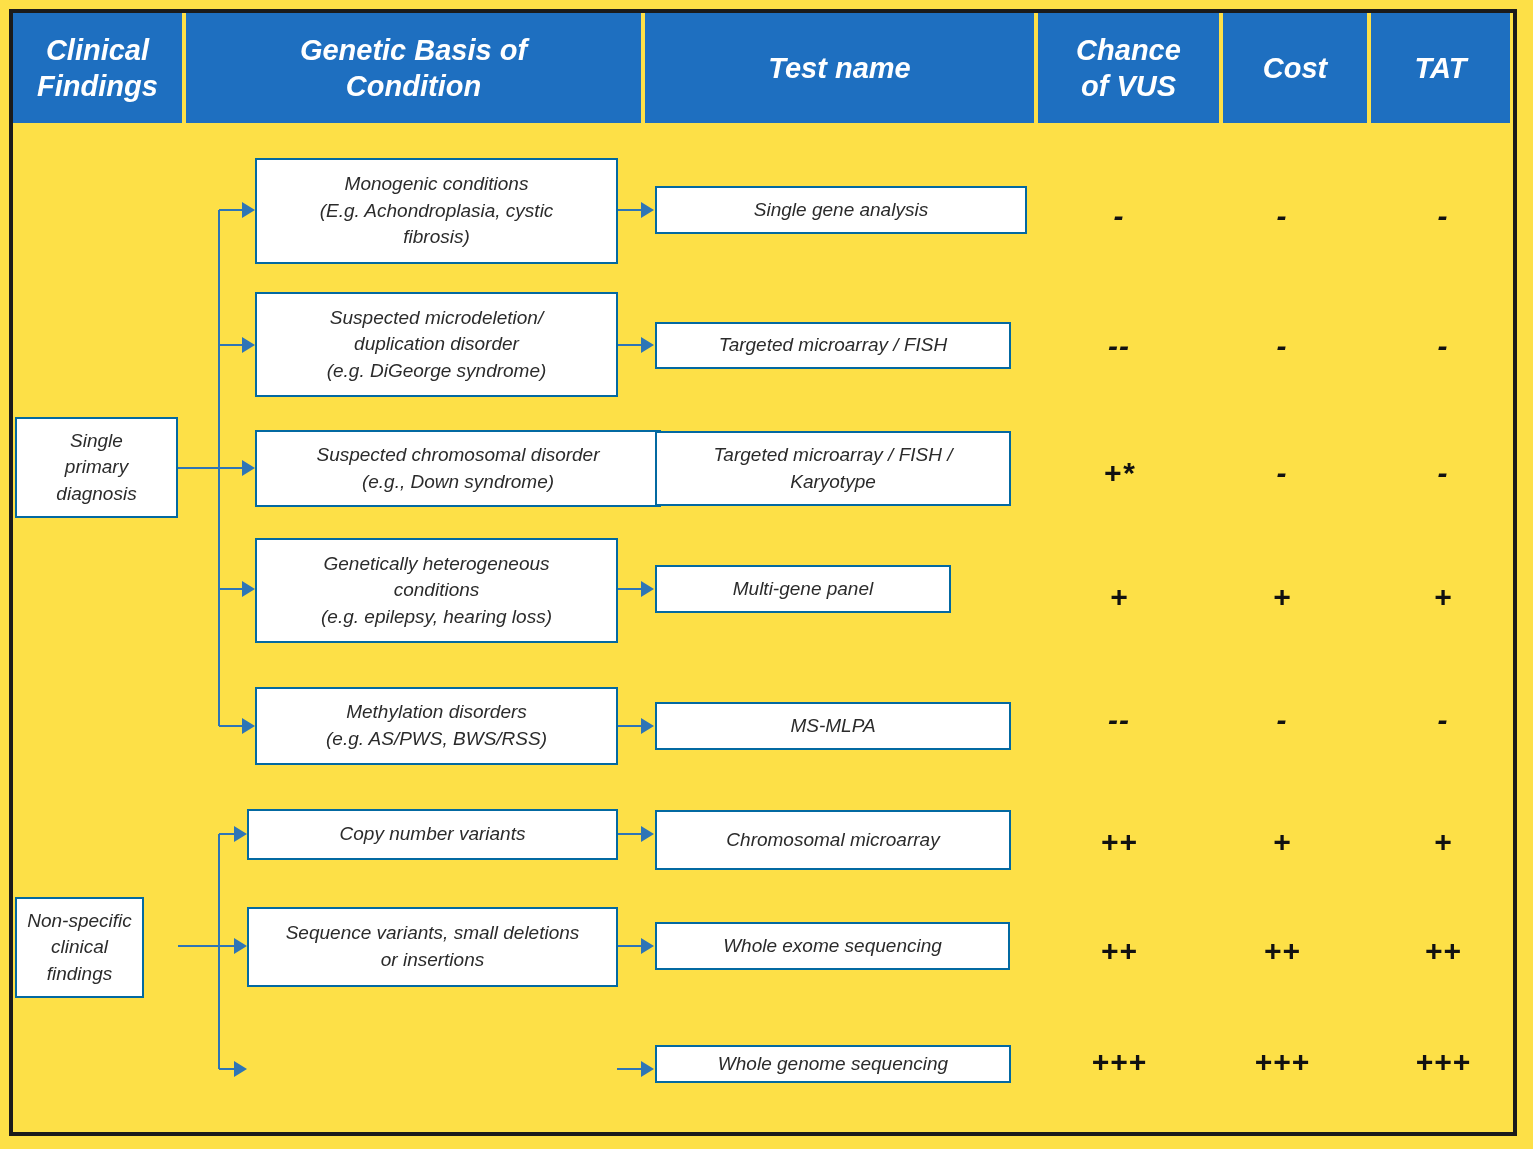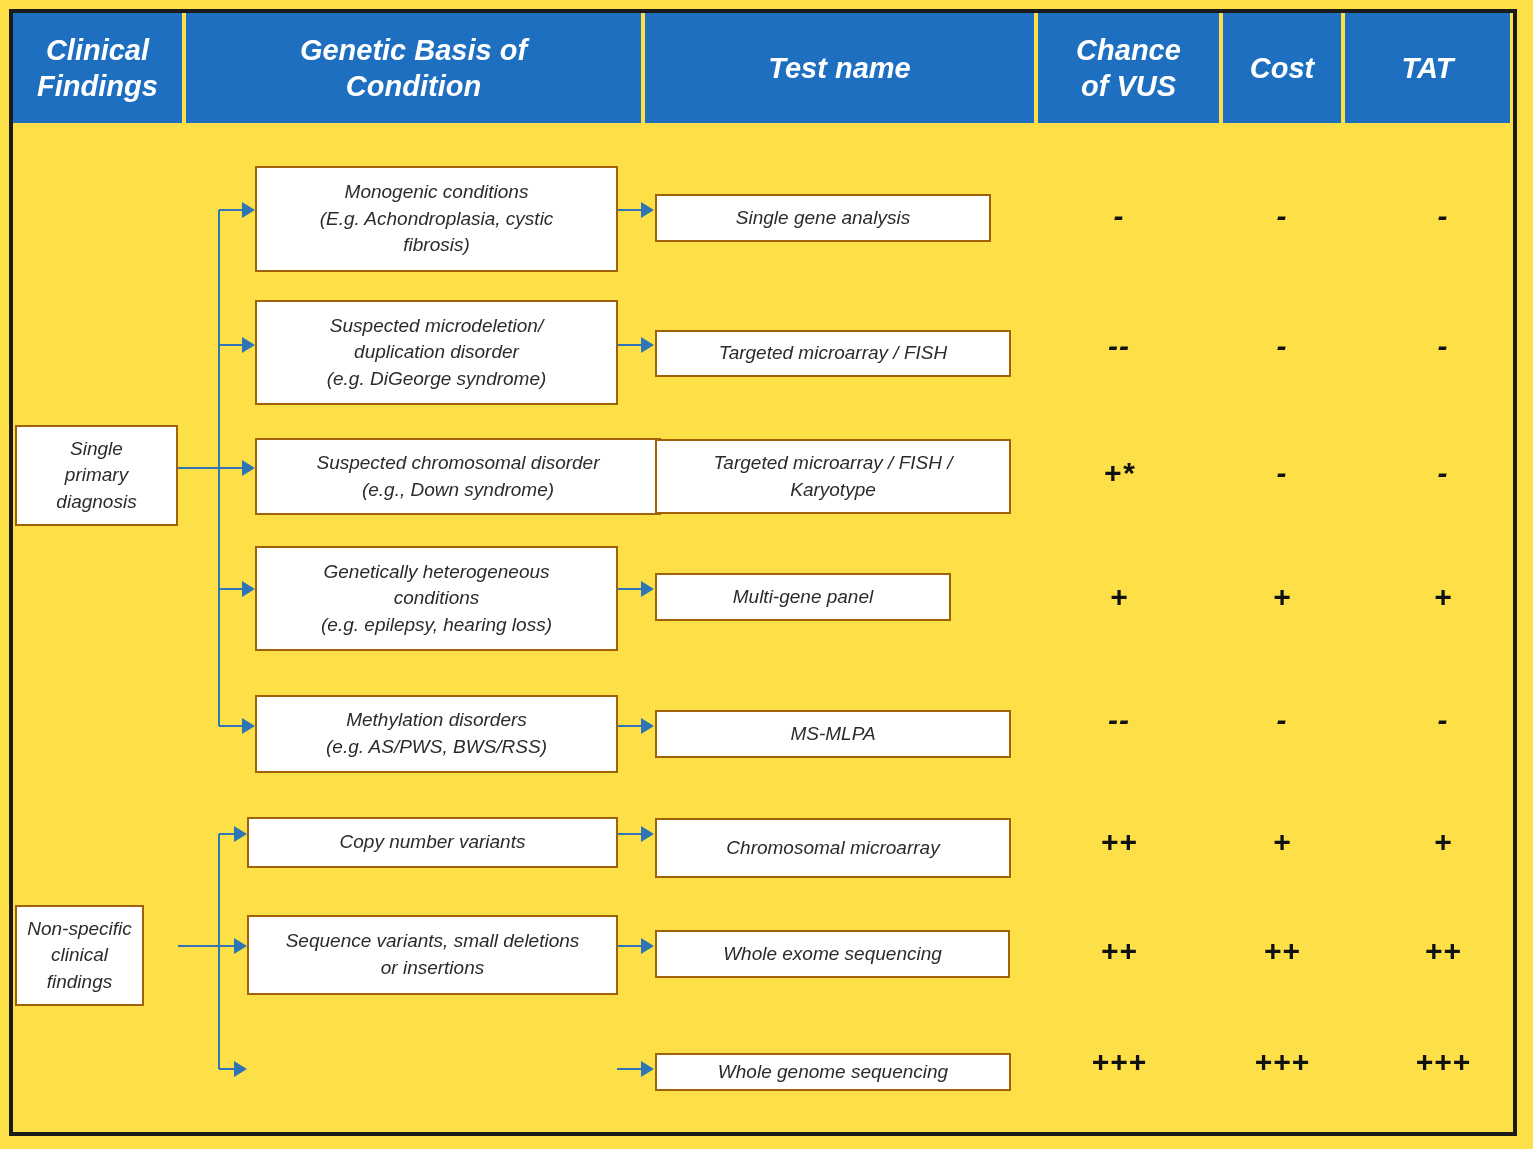--- a/index.html
+++ b/index.html
@@ -34,33 +34,32 @@
     line-height: 1.25;
     display: flex;
     align-items: center;
     justify-content: center;
     text-align: center;
     white-space: pre-line;
     box-sizing: border-box;
   }
   .node {
     position: absolute;
-    border: 2px solid #a16207;
+    border: 2px solid #0369a1;
     background: #ffffff;
     color: #2b2b2b;
     font-size: 19px;
     line-height: 1.4;
     display: flex;
     align-items: center;
     justify-content: center;
     text-align: center;
     white-space: pre-line;
     box-sizing: border-box;
     padding: 2px 6px;
-    margin-top: 8px;
   }
   .sym {
     position: absolute;
     width: 140px;
     height: 44px;
     line-height: 44px;
     text-align: center;
     font-weight: bold;
     font-size: 30px;
     color: #111111;
@@ -74,21 +73,21 @@
 <div class="figure">
 
   <div class="header">
     <div class="hcell" style="width:169px">Clinical
 Findings</div>
     <div class="hcell" style="width:455px">Genetic Basis of
 Condition</div>
     <div class="hcell" style="width:389px">Test name</div>
     <div class="hcell" style="width:181px">Chance
 of VUS</div>
-    <div class="hcell" style="width:118px">Cost</div>
+    <div class="hcell" style="width:144px">Cost</div>
     <div class="hcell" style="flex:1">TAT</div>
   </div>
 
   <svg class="connectors" width="1533" height="1149" viewBox="0 0 1533 1149">
     <g stroke="#2e75b6" stroke-width="2" fill="none">
 
       <line x1="178" y1="468" x2="219" y2="468"></line>
       <line x1="219" y1="210" x2="219" y2="726"></line>
       <line x1="219" y1="210" x2="243" y2="210"></line>
       <line x1="219" y1="345" x2="243" y2="345"></line>
@@ -148,21 +147,21 @@
 (e.g., Down syndrome)</div>
   <div class="node" style="left:255px; top:538px; width:363px; height:105px">Genetically heterogeneous
 conditions
 (e.g. epilepsy, hearing loss)</div>
   <div class="node" style="left:255px; top:687px; width:363px; height:78px">Methylation disorders
 (e.g. AS/PWS, BWS/RSS)</div>
   <div class="node" style="left:247px; top:809px; width:371px; height:51px">Copy number variants</div>
   <div class="node" style="left:247px; top:907px; width:371px; height:80px">Sequence variants, small deletions
 or insertions</div>
 
-  <div class="node" style="left:655px; top:186px; width:336px; height:48px">Single gene analysis</div>
+  <div class="node" style="left:655px; top:186px; width:372px; height:48px">Single gene analysis</div>
   <div class="node" style="left:655px; top:322px; width:356px; height:47px">Targeted microarray / FISH</div>
   <div class="node" style="left:655px; top:431px; width:356px; height:75px">Targeted microarray / FISH /
 Karyotype</div>
   <div class="node" style="left:655px; top:565px; width:296px; height:48px">Multi-gene panel</div>
   <div class="node" style="left:655px; top:702px; width:356px; height:48px">MS-MLPA</div>
   <div class="node" style="left:655px; top:810px; width:356px; height:60px">Chromosomal microarray</div>
   <div class="node" style="left:655px; top:922px; width:355px; height:48px">Whole exome sequencing</div>
   <div class="node" style="left:655px; top:1045px; width:356px; height:38px">Whole genome sequencing</div>
 
   <div class="sym" style="left:1049px; top:194px">-</div>

